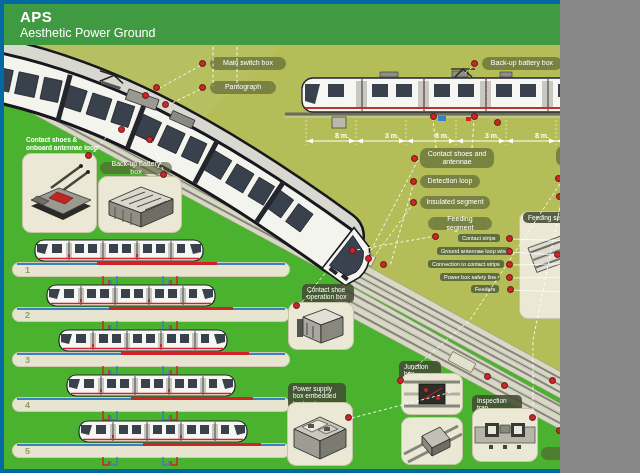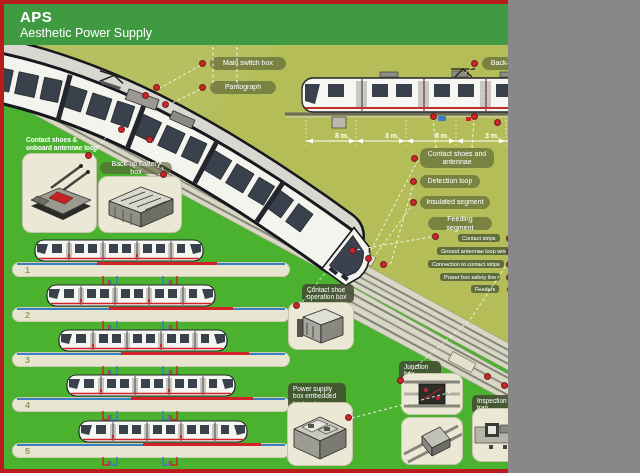--- a/index.html
+++ b/index.html
@@ -1,16 +1,16 @@
 <!DOCTYPE html>
 <html><head>
 <meta charset="utf-8">
 <style>
   html,body{margin:0;padding:0;background:#888;}
-  .stage{position:relative;width:508px;height:473px;background:#b91c1c;overflow:hidden;
+  .stage{position:relative;width:560px;height:473px;background:#0369a1;overflow:hidden;
          font-family:"Liberation Sans",sans-serif;}
   .abs{position:absolute;}
   
   .header{left:4px;top:4px;width:632px;height:41px;background:#3f9a41;color:#fff;}
   .header .t1{position:absolute;left:16px;top:4px;font-size:15px;font-weight:bold;letter-spacing:.5px;}
   .header .t2{position:absolute;left:16px;top:22px;font-size:12.5px;}
   
   .pill{background:rgba(84,94,52,.62);color:#fff;border-radius:7px;font-size:7px;
         line-height:1.15;padding:2px 6px;text-align:center;box-sizing:border-box;
         display:flex;align-items:center;justify-content:center;}
@@ -221,21 +221,21 @@
           <line x1="424" y1="78" x2="424" y2="113"></line>
             <line x1="486" y1="78" x2="486" y2="113"></line>
         </g>
         <line x1="305" y1="108" x2="609" y2="108" stroke="#c2302a" stroke-width="2"></line>
       </g>
     </g>
   </svg>
 
   <div class="abs header">
     <div class="t1">APS</div>
-    <div class="t2">Aesthetic Power Supply</div>
+    <div class="t2">Aesthetic Power Ground</div>
   </div>
 
   <div class="abs freelabel" style="left:26px;top:136px;width:78px;">Contact shoes &amp; onboard antennae loop</div>
   <div class="abs panel" style="left:22px;top:153px;width:75px;height:80px;">
     <svg width="73" height="78" viewBox="0 0 73 78">
       <line x1="28" y1="34" x2="58" y2="12" stroke="#44443c" stroke-width="2.5"></line>
       <line x1="35" y1="40" x2="65" y2="18" stroke="#44443c" stroke-width="2.5"></line>
       <circle cx="58" cy="12" r="2" fill="#222"></circle>
         <circle cx="65" cy="18" r="2" fill="#222"></circle>
       <polygon points="8,52 40,66 68,52 36,40" fill="#2a2a26"></polygon>

